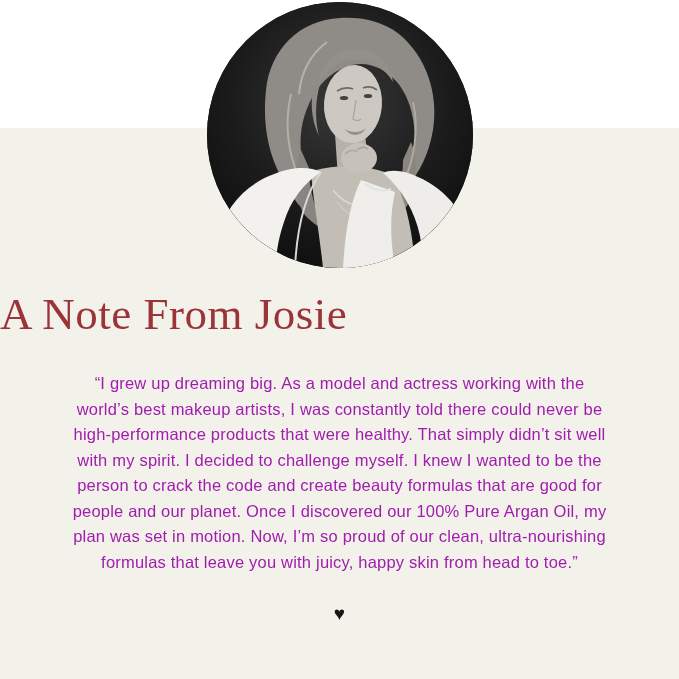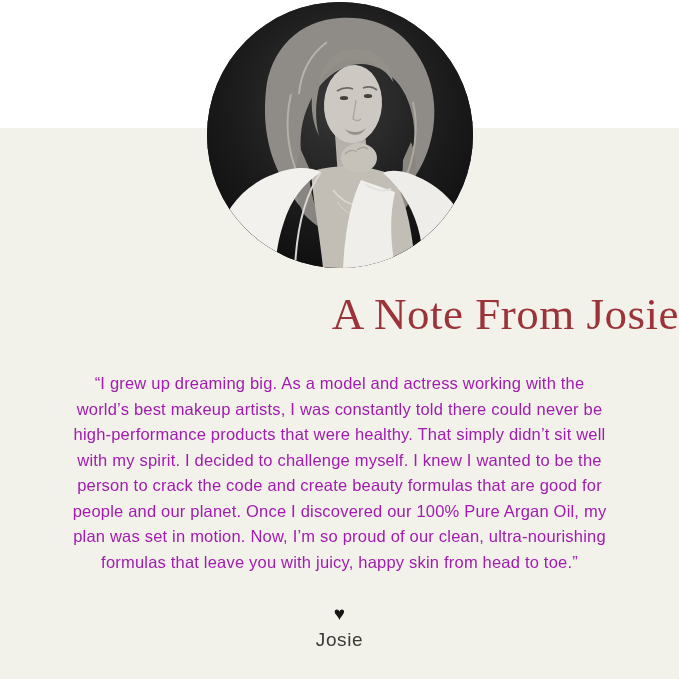--- a/index.html
+++ b/index.html
@@ -33,21 +33,21 @@
     overflow: hidden;
     background: #141414;
   }
   .portrait svg { display: block; }
 
   .note-title {
     position: absolute;
     top: 289px;
     left: 0; right: 0;
     margin: 0;
-    text-align: right;
+    text-align: left;
     font-family: "Liberation Serif", serif;
     font-weight: 400;
     font-size: 45px;
     line-height: 1.15;
     letter-spacing: 0.5px;
     color: #9b3338;
   }
 
   .note-quote {
     position: absolute;
@@ -147,16 +147,15 @@
 world’s best makeup artists, I was constantly told there could never be
 high-performance products that were healthy. That simply didn’t sit well
 with my spirit. I decided to challenge myself. I knew I wanted to be the
 person to crack the code and create beauty formulas that are good for
 people and our planet. Once I discovered our 100% Pure Argan Oil, my
 plan was set in motion. Now, I’m so proud of our clean, ultra-nourishing
 formulas that leave you with juicy, happy skin from head to toe.”</p>
 
   <div class="signature-block">
     <span class="heart">♥</span>
-    <span class="signature-name">Josie</span>
   </div>
 
 </div>
 
 </body></html>

